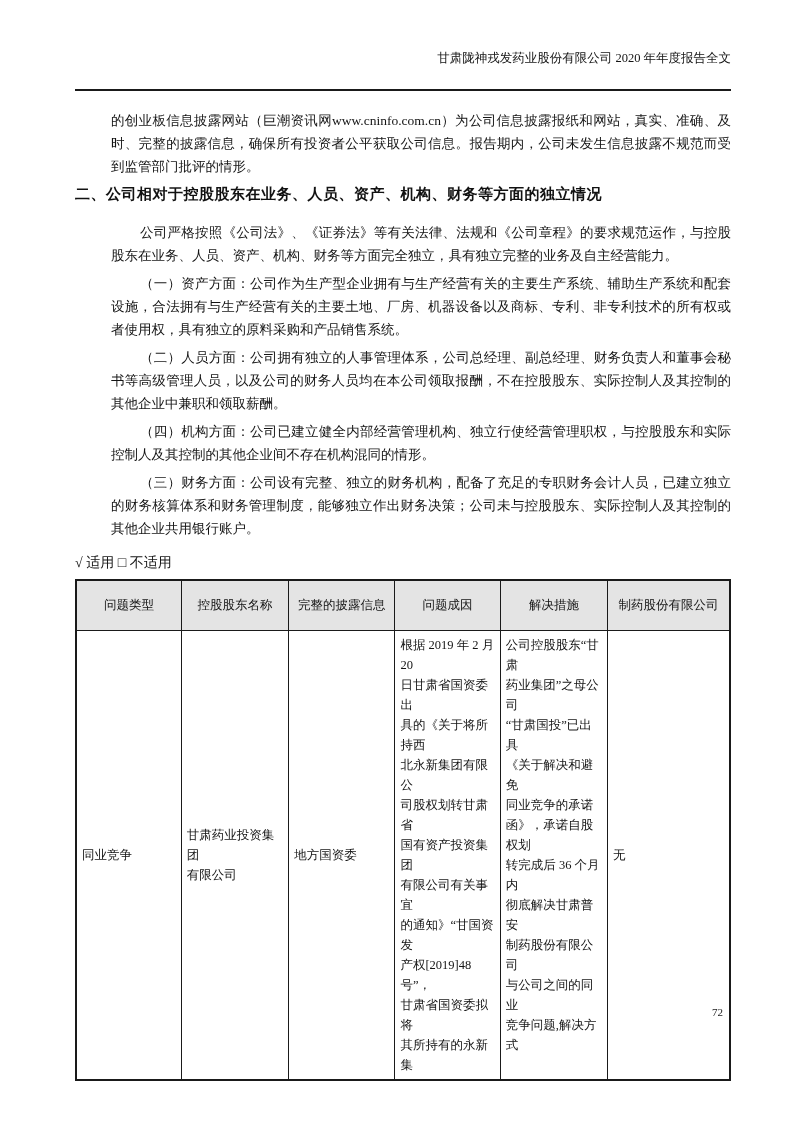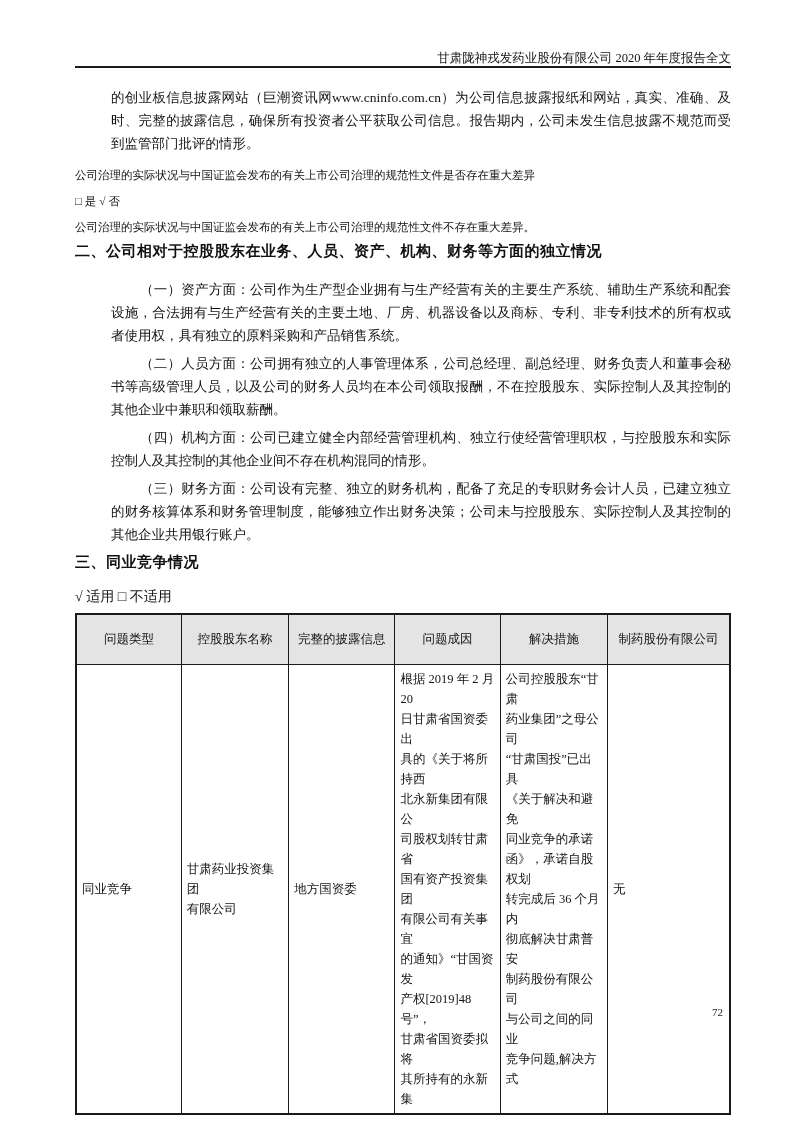--- a/index.html
+++ b/index.html
@@ -18,21 +18,21 @@
     position: absolute;
     left: 75px;
     top: 50px;
     width: 656px;
   }
   .doc-header {
     border-bottom: 2px solid #1a1a1a;
     text-align: right;
     font-size: 12.5px;
     line-height: 16px;
-    padding-bottom: 0;
+    padding-bottom: 23px;
     margin-bottom: 18px;
   }
   p.body-text {
     font-size: 13.5px;
     line-height: 23px;
     text-align: justify;
     margin-bottom: 5px;
     margin-left: 36px;
   }
   p.indent { text-indent: 2.15em; }
@@ -97,34 +97,29 @@
 
 <div class="page">
   <div class="content">
 
     <div class="doc-header">
       <span>甘肃陇神戎发药业股份有限公司 2020 年年度报告全文</span>
     </div>
 
     <p class="body-text">的创业板信息披露网站（巨潮资讯网www.cninfo.com.cn）为公司信息披露报纸和网站，真实、准确、及时、完整的披露信息，确保所有投资者公平获取公司信息。报告期内，公司未发生信息披露不规范而受到监管部门批评的情形。</p>
 
-    <div class="small-block">
-      <p class="small-text">公司治理的实际状况与中国证监会发布的有关上市公司治理的规范性文件是否存在重大差异</p>
-      <p class="small-text">□ 是 √ 否</p>
-      <p class="small-text">公司治理的实际状况与中国证监会发布的有关上市公司治理的规范性文件不存在重大差异。</p>
-    </div>
 
     <h2 class="sec-heading">二、公司相对于控股股东在业务、人员、资产、机构、财务等方面的独立情况</h2>
 
+    <p class="body-text indent">公司严格按照《公司法》、《证券法》等有关法律、法规和《公司章程》的要求规范运作，与控股股东在业务、人员、资产、机构、财务等方面完全独立，具有独立完整的业务及自主经营能力。</p>
     <p class="body-text indent">（一）资产方面：公司作为生产型企业拥有与生产经营有关的主要生产系统、辅助生产系统和配套设施，合法拥有与生产经营有关的主要土地、厂房、机器设备以及商标、专利、非专利技术的所有权或者使用权，具有独立的原料采购和产品销售系统。</p>
     <p class="body-text indent">（二）人员方面：公司拥有独立的人事管理体系，公司总经理、副总经理、财务负责人和董事会秘书等高级管理人员，以及公司的财务人员均在本公司领取报酬，不在控股股东、实际控制人及其控制的其他企业中兼职和领取薪酬。</p>
     <p class="body-text indent">（四）机构方面：公司已建立健全内部经营管理机构、独立行使经营管理职权，与控股股东和实际控制人及其控制的其他企业间不存在机构混同的情形。</p>
     <p class="body-text indent">（三）财务方面：公司设有完整、独立的财务机构，配备了充足的专职财务会计人员，已建立独立的财务核算体系和财务管理制度，能够独立作出财务决策；公司未与控股股东、实际控制人及其控制的其他企业共用银行账户。</p>
 
-    <h2 class="sec-heading">三、同业竞争情况</h2>
 
     <p class="applicability">√ 适用 □ 不适用</p>
 
     <table class="comp-table">
       <colgroup>
         <col style="width:105px">
         <col style="width:107px">
         <col style="width:106px">
         <col style="width:105px">
         <col style="width:107px">

